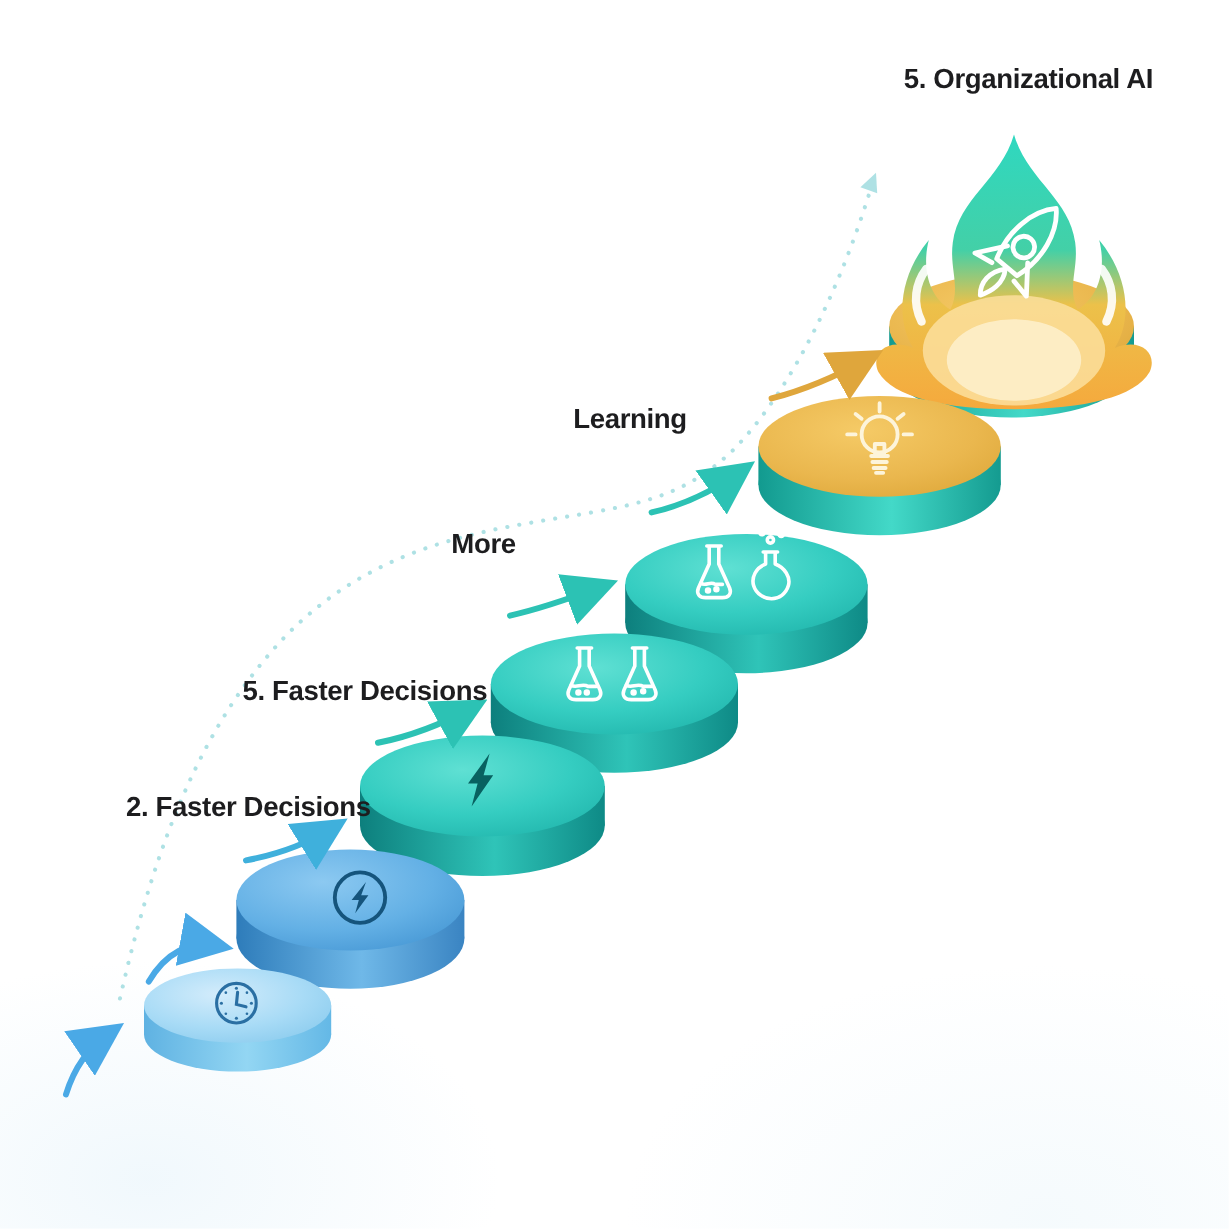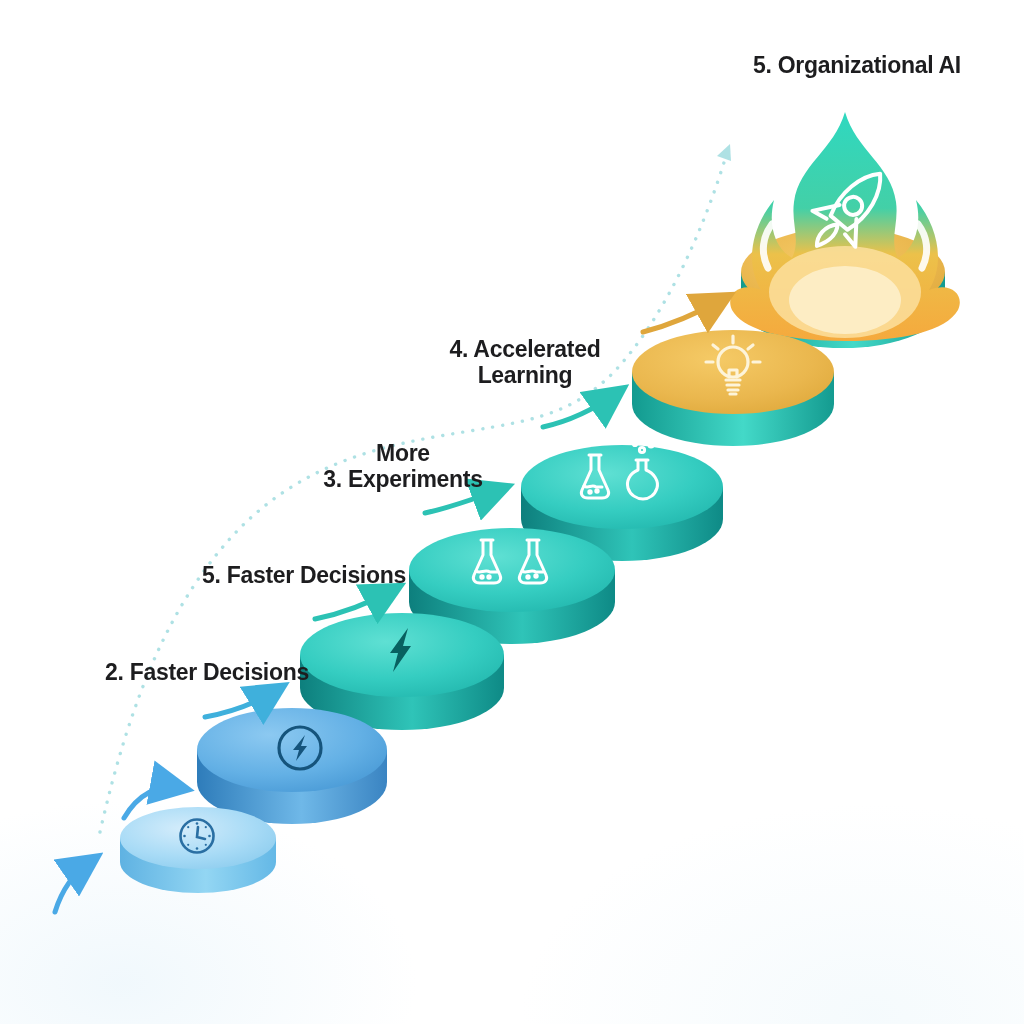--- a/index.html
+++ b/index.html
@@ -221,25 +221,23 @@
   </g>
 </svg>
 
 
 <div class="label" style="left:70px;top:659px;margin-left:35px;">2. Faster Decisions</div>
 
 <div class="label" style="left:202px;top:562px;">5. Faster Decisions</div>
 
 <div class="label center" style="left:318px;top:440px;width:170px;">
   <span>More</span>
-  <span>3. Experiments</span>
 </div>
 
 <div class="label center" style="left:440px;top:336px;width:170px;">
-  <span>4. Accelerated</span>
   <span>Learning</span>
 </div>
 
 <div class="label center" style="left:742px;top:52px;width:230px;">
   <span>5. Organizational AI</span>
 </div>
 
 </div>
 
 </body></html>

